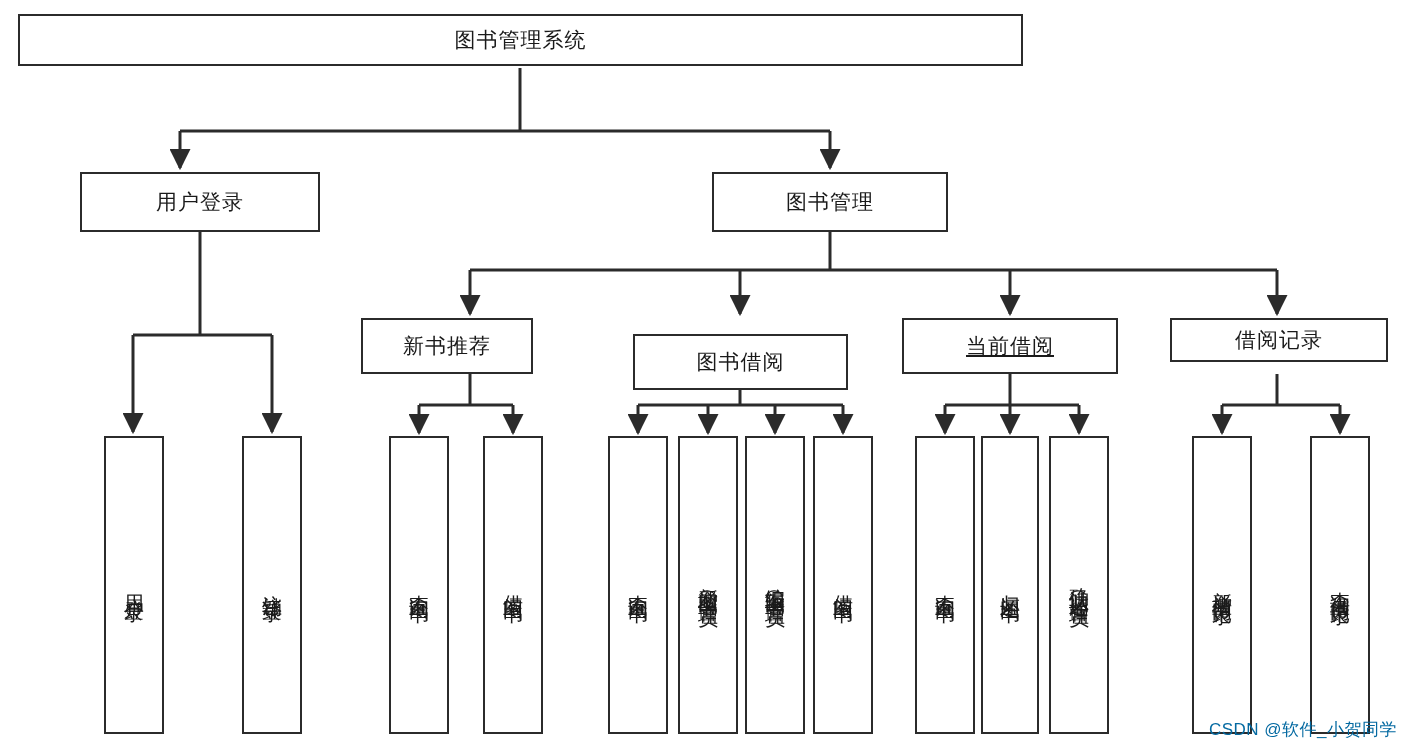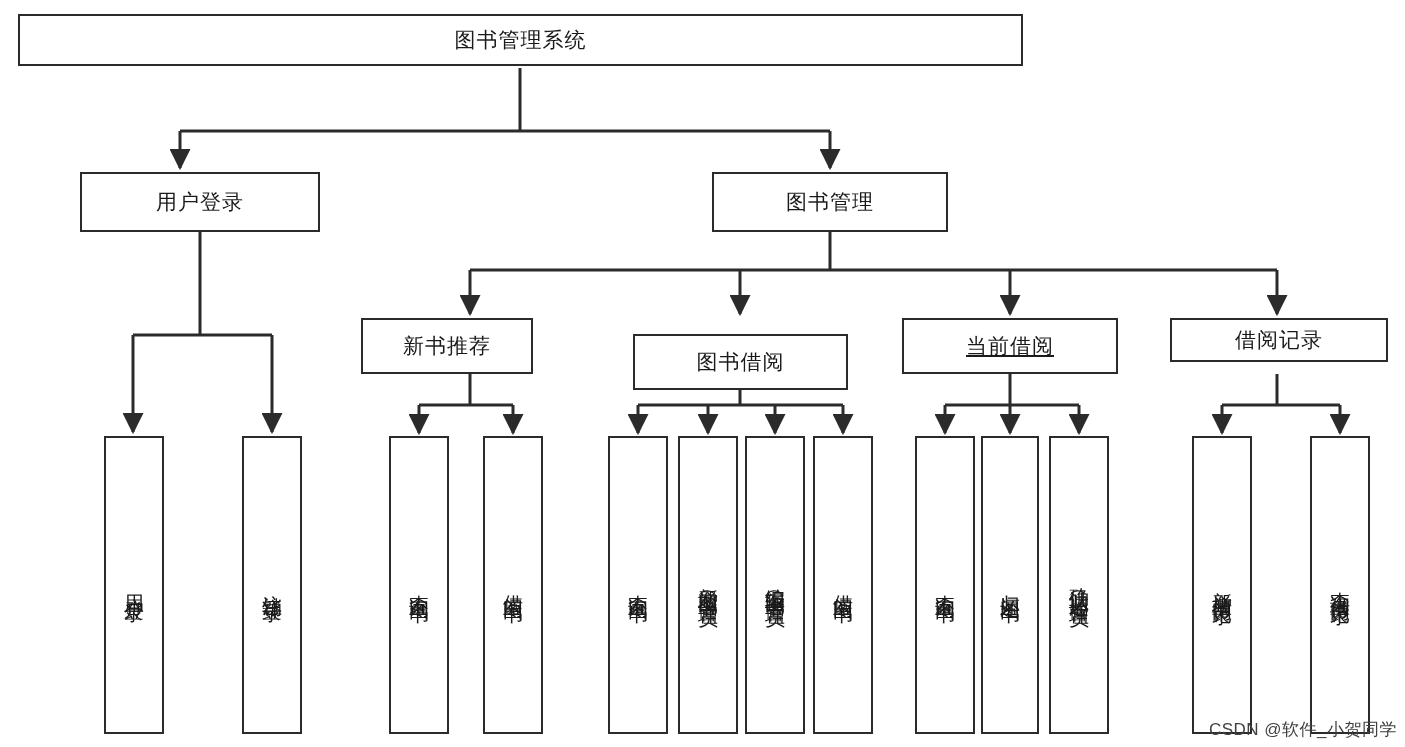--- a/index.html
+++ b/index.html
@@ -55,21 +55,21 @@
     white-space: nowrap;
   }
   .node .lbl {
     display: block;
   }
   #watermark {
     position: absolute;
     right: 8px;
     bottom: 6px;
     font-size: 17px;
-    color: #404040;
+    color: #0369a1;
     z-index: 9;
     white-space: nowrap;
     letter-spacing: 0.5px;
   }
 </style>
 </head>
 <body>
 
 <div id="canvas">
 

